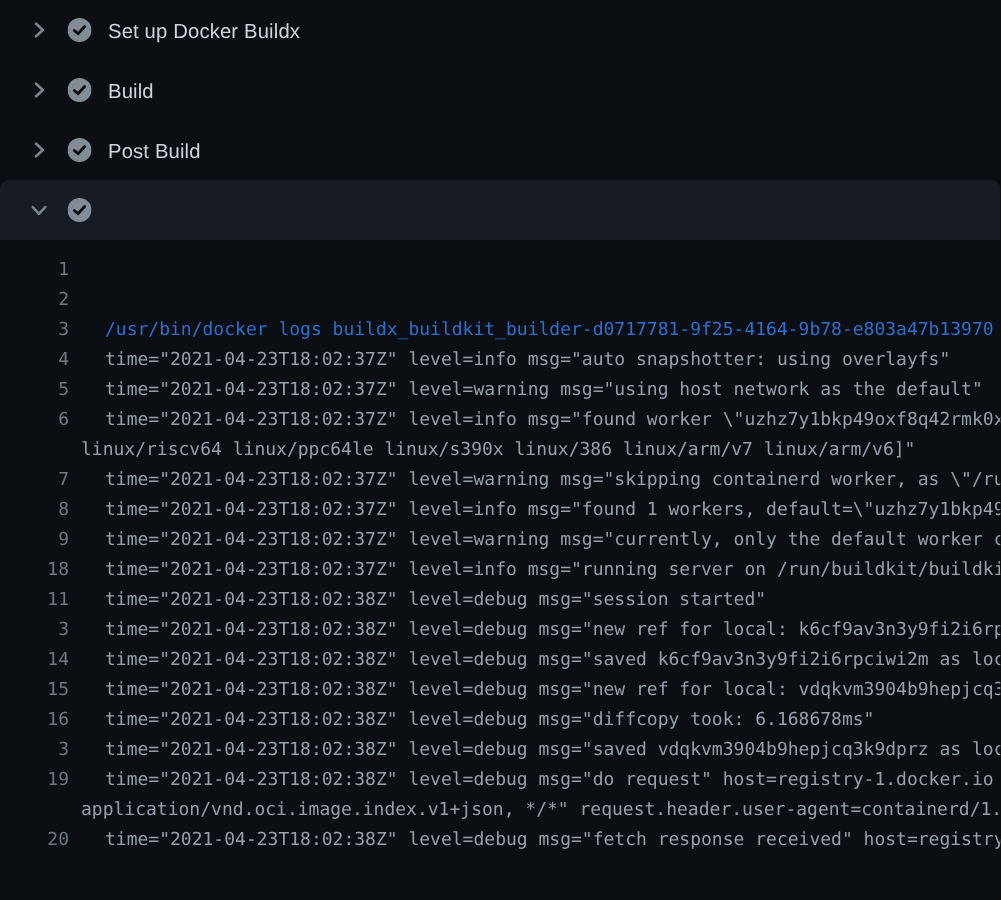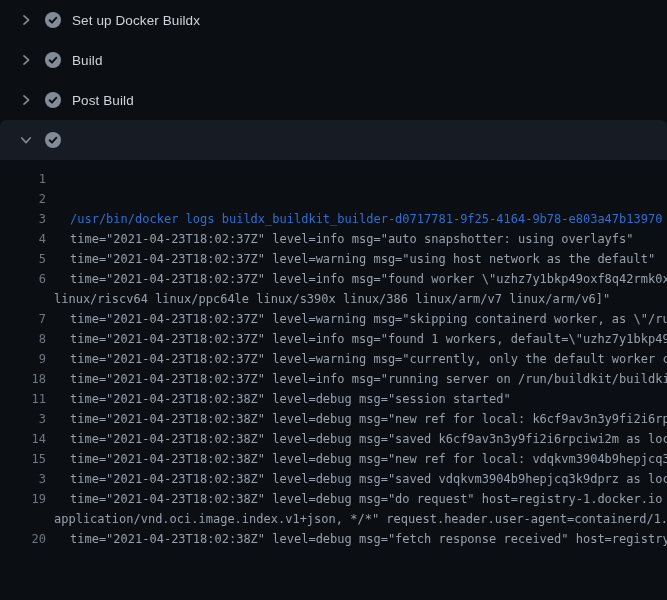--- a/index.html
+++ b/index.html
@@ -125,18 +125,19 @@
       <div class="log-row indent-group kind-plain"><span class="log-num">6</span><span class="log-text">time="2021-04-23T18:02:37Z" level=info msg="found worker \"uzhz7y1bkp49oxf8q42rmk0xj</span></div>
       <div class="log-row indent-wrap kind-plain"><span class="log-num"></span><span class="log-text">linux/riscv64 linux/ppc64le linux/s390x linux/386 linux/arm/v7 linux/arm/v6]"</span></div>
       <div class="log-row indent-group kind-plain"><span class="log-num">7</span><span class="log-text">time="2021-04-23T18:02:37Z" level=warning msg="skipping containerd worker, as \"/run</span></div>
       <div class="log-row indent-group kind-plain"><span class="log-num">8</span><span class="log-text">time="2021-04-23T18:02:37Z" level=info msg="found 1 workers, default=\"uzhz7y1bkp49o</span></div>
       <div class="log-row indent-group kind-plain"><span class="log-num">9</span><span class="log-text">time="2021-04-23T18:02:37Z" level=warning msg="currently, only the default worker ca</span></div>
       <div class="log-row indent-group kind-plain"><span class="log-num">18</span><span class="log-text">time="2021-04-23T18:02:37Z" level=info msg="running server on /run/buildkit/buildkit</span></div>
       <div class="log-row indent-group kind-plain"><span class="log-num">11</span><span class="log-text">time="2021-04-23T18:02:38Z" level=debug msg="session started"</span></div>
       <div class="log-row indent-group kind-plain"><span class="log-num">3</span><span class="log-text">time="2021-04-23T18:02:38Z" level=debug msg="new ref for local: k6cf9av3n3y9fi2i6rpc</span></div>
       <div class="log-row indent-group kind-plain"><span class="log-num">14</span><span class="log-text">time="2021-04-23T18:02:38Z" level=debug msg="saved k6cf9av3n3y9fi2i6rpciwi2m as loca</span></div>
       <div class="log-row indent-group kind-plain"><span class="log-num">15</span><span class="log-text">time="2021-04-23T18:02:38Z" level=debug msg="new ref for local: vdqkvm3904b9hepjcq3k</span></div>
+      <div class="log-row indent-group kind-plain"><span class="log-num">16</span><span class="log-text">time="2021-04-23T18:02:38Z" level=debug msg="diffcopy took: 6.168678ms"</span></div>
       <div class="log-row indent-group kind-plain"><span class="log-num">3</span><span class="log-text">time="2021-04-23T18:02:38Z" level=debug msg="saved vdqkvm3904b9hepjcq3k9dprz as loca</span></div>
       <div class="log-row indent-group kind-plain"><span class="log-num">19</span><span class="log-text">time="2021-04-23T18:02:38Z" level=debug msg="do request" host=registry-1.docker.io r</span></div>
       <div class="log-row indent-wrap kind-plain"><span class="log-num"></span><span class="log-text">application/vnd.oci.image.index.v1+json, */*" request.header.user-agent=containerd/1.4</span></div>
       <div class="log-row indent-group kind-plain"><span class="log-num">20</span><span class="log-text">time="2021-04-23T18:02:38Z" level=debug msg="fetch response received" host=registry-</span></div>
     </div>
 </div>
 
 </body></html>

